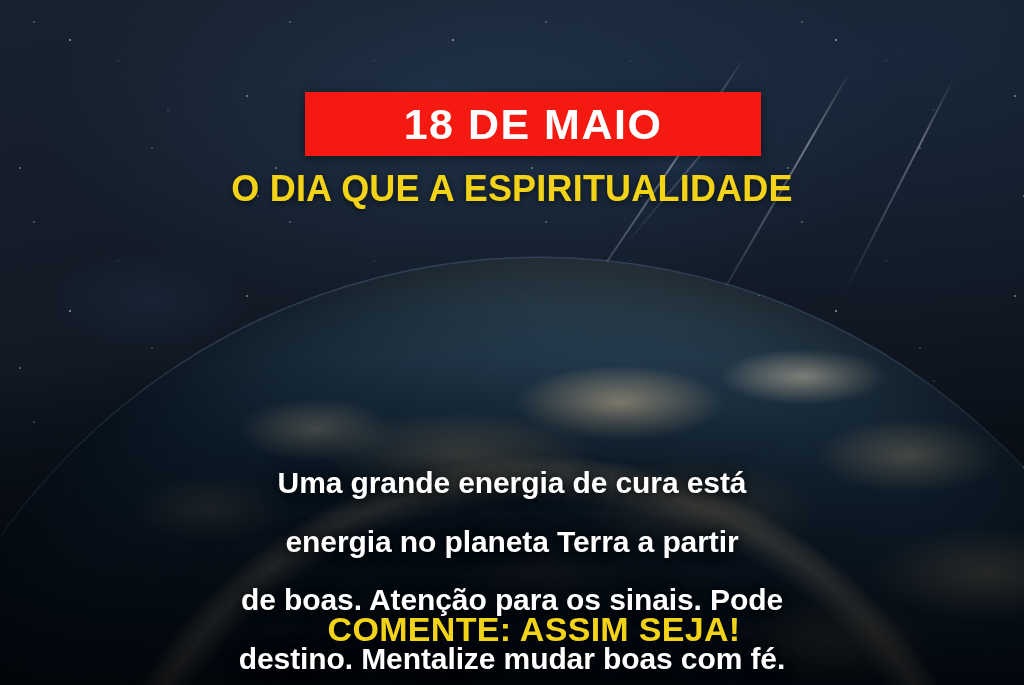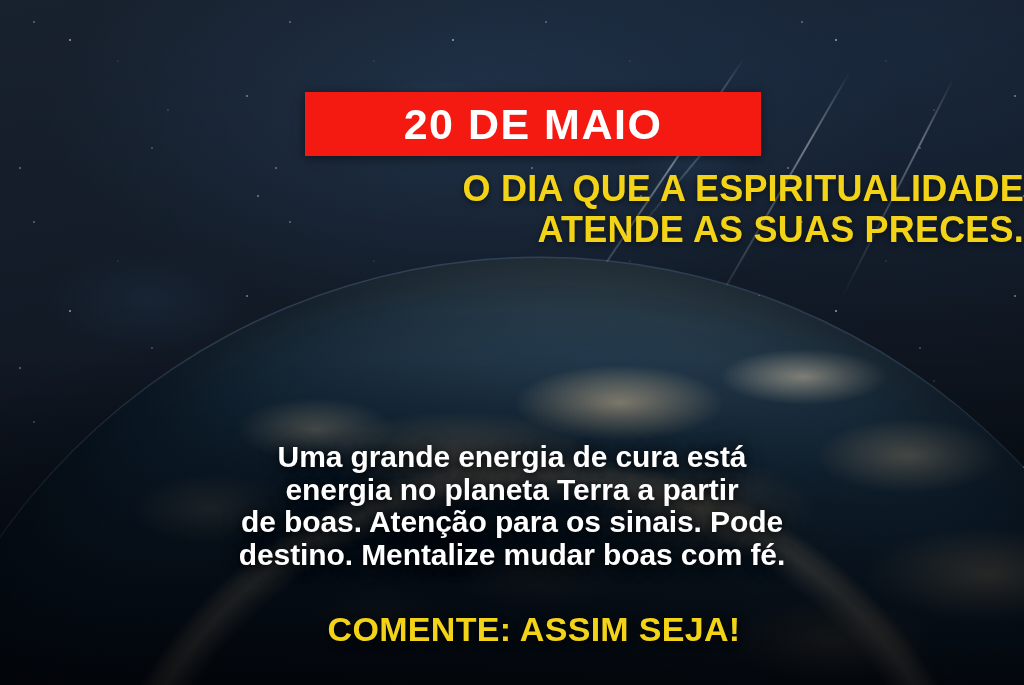--- a/index.html
+++ b/index.html
@@ -204,35 +204,35 @@
     left: 0;
     right: 0;
     top: 168px;
     color: #f2d318;
     font-size: 36px;
     font-weight: bold;
     line-height: 1.14;
     letter-spacing: .2px;
     text-shadow: 0 2px 6px rgba(0,0,0,.55);
   }
-  .headline .ln { display: block; white-space: nowrap; text-align: right; }
+  .headline .ln { display: block; white-space: nowrap; }
 
   .body-copy {
     position: absolute;
     left: 0;
     right: 0;
     top: 441px;
     color: #ffffff;
     font-size: 30px;
     font-weight: bold;
     line-height: 1.085;
     letter-spacing: -.1px;
     text-shadow: 0 2px 8px rgba(0,0,0,.75), 0 0 18px rgba(0,0,0,.55);
   }
-  .body-copy .ln { display: block; white-space: nowrap; }
+  .body-copy .ln { display: block; white-space: nowrap; margin-top: 26px; }
 
   .cta {
     position: absolute;
     left: 0;
     right: 0;
     top: 612px;
     color: #f2d318;
     font-size: 34px;
     font-weight: bold;
     letter-spacing: .3px;
@@ -262,26 +262,25 @@
     <div class="atmo2"></div>
     <div class="atmo"></div>
     <div class="earth"></div>
   </div>
 
   <div class="vignette"></div>
 
   <div class="content">
 
     <div class="date-banner">
-      <span>20 DE MAIO</span>
+      <span>18 DE MAIO</span>
     </div>
 
     <div class="headline">
       <span class="ln">O DIA QUE A ESPIRITUALIDADE</span>
-      <span class="ln">ATENDE AS SUAS PRECES.</span>
     </div>
 
     <div class="body-copy">
       <span class="ln">Uma grande energia de cura está</span>
       <span class="ln">energia no planeta Terra a partir</span>
       <span class="ln">de boas. Atenção para os sinais. Pode</span>
       <span class="ln">destino. Mentalize mudar boas com fé.</span>
     </div>
 
     <div class="cta">COMENTE: ASSIM SEJA!</div>

